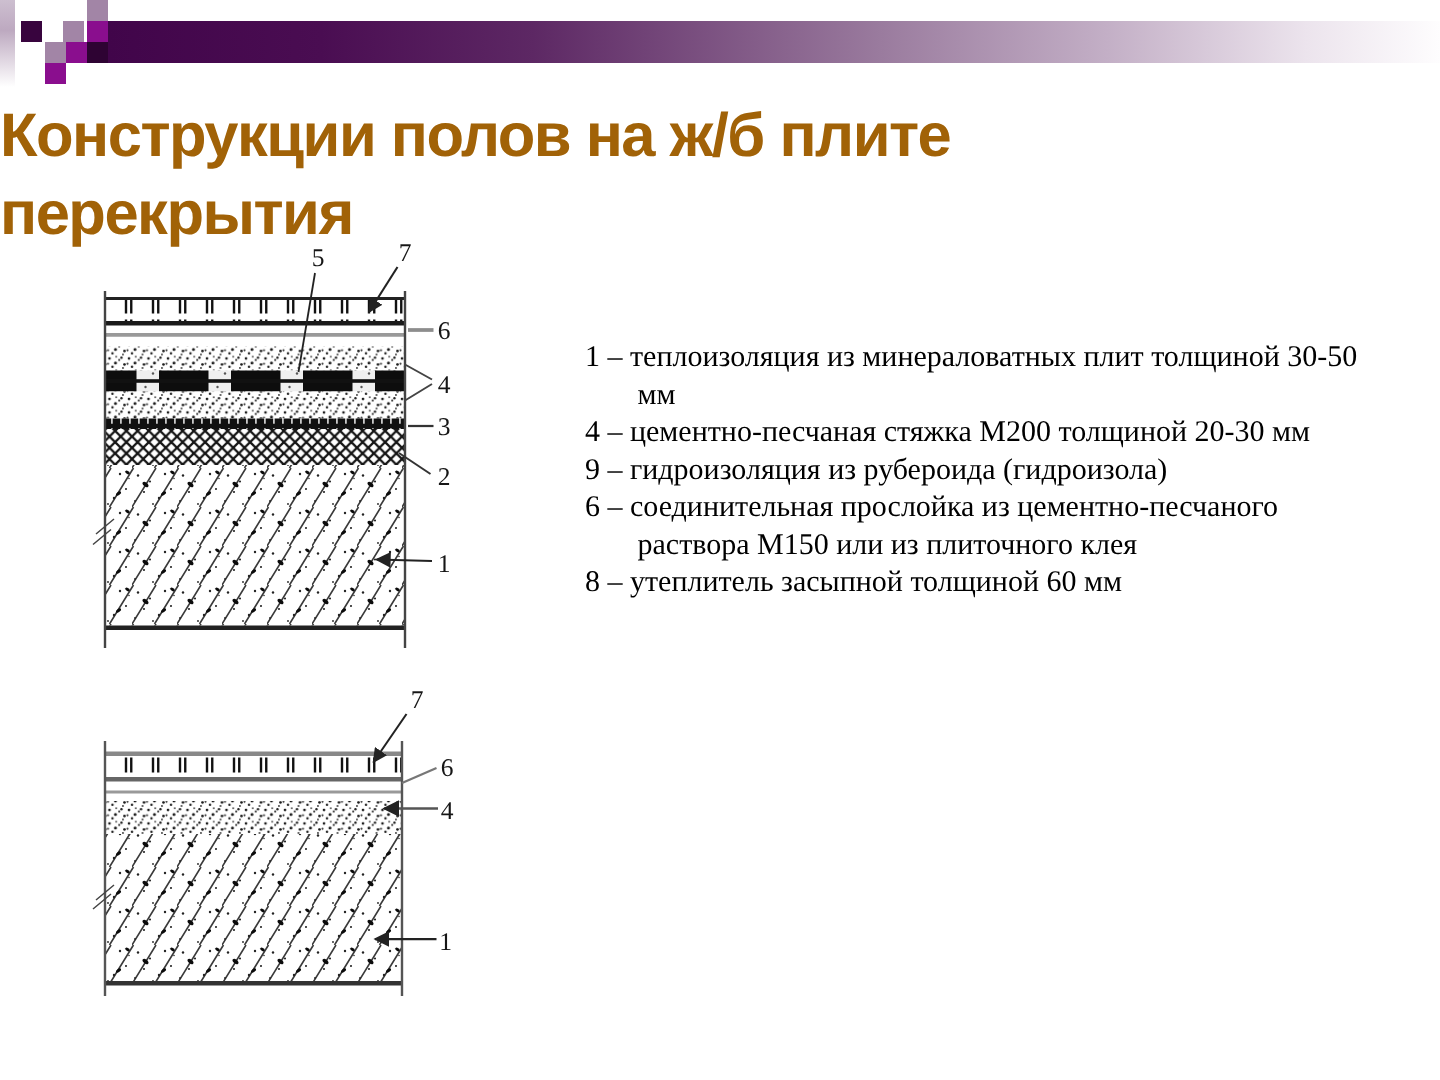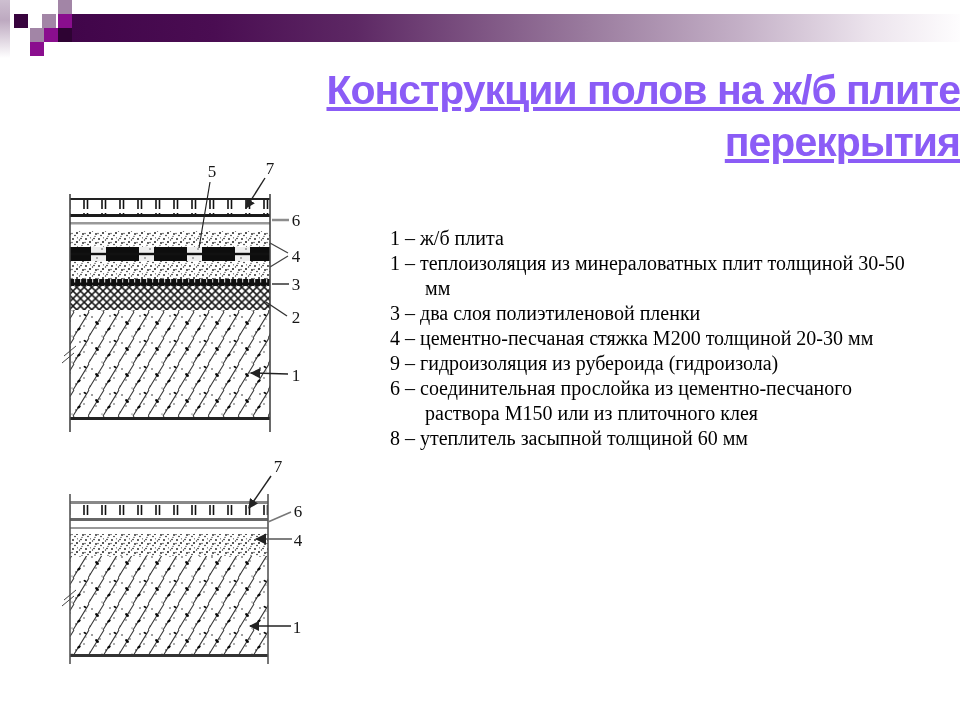--- a/index.html
+++ b/index.html
@@ -26,24 +26,23 @@
   .sq.p7{left:58px;top:28px;}
   .sq.p8{left:30px;top:42px;}
   .h-bar{
     position:absolute;left:72px;top:14px;width:888px;height:28px;
     background:linear-gradient(90deg,
       var(--bar-dark,#41054a) 0%,#4a0d52 16%,#5d2864 32%,
       var(--bar-mid,#9a7b9e) 58%,#c3afc6 75%,#ece4ed 90%,#fefdfe 100%);
   }
   
   .title{
-    position:absolute;left:0;right:0;top:64px;text-align:right;
-    font-weight:bold;font-size:41px;line-height:52px;color:#8b5cf6;
+    position:absolute;left:0;right:0;top:64px;text-align:left;
+    font-weight:bold;font-size:41px;line-height:52px;color:#a16207;
     letter-spacing:-1px;
-    text-decoration:underline;
   }
   
   .diag{position:absolute;}
   .diag-upper{left:58px;top:156px;}
   .diag-lower{left:58px;top:448px;}
   svg text{font-family:"Liberation Serif",serif;font-size:17px;fill:#161616;}
   
   .legend{
     position:absolute;left:390px;top:226px;width:530px;
     font-family:"Liberation Serif",serif;font-size:20px;line-height:25px;color:#000;
@@ -174,20 +173,18 @@
   <line x1="234" y1="91" x2="198" y2="91" stroke="#555" stroke-width="1.6" marker-end="url(#arr)"></line>
   <line x1="233" y1="178" x2="192" y2="178" stroke="#222" stroke-width="1.5" marker-end="url(#arr)"></line>
 
   <text x="220" y="24" text-anchor="middle">7</text>
   <text x="240" y="69" text-anchor="middle">6</text>
   <text x="240" y="98" text-anchor="middle">4</text>
   <text x="239" y="185" text-anchor="middle">1</text>
 </svg>
 
 <div class="legend">
-  <div class="li">1 – ж/б плита</div>
   <div class="li">1 – теплоизоляция из минераловатных плит толщиной 30-50 мм</div>
-  <div class="li">3 – два слоя полиэтиленовой пленки</div>
   <div class="li">4 – цементно-песчаная стяжка М200 толщиной 20-30 мм</div>
   <div class="li">9 – гидроизоляция из рубероида (гидроизола)</div>
   <div class="li">6 – соединительная прослойка из цементно-песчаного раствора М150 или из плиточного клея</div>
   <div class="li">8 – утеплитель засыпной толщиной 60 мм</div>
 </div>
 
 </body></html>

